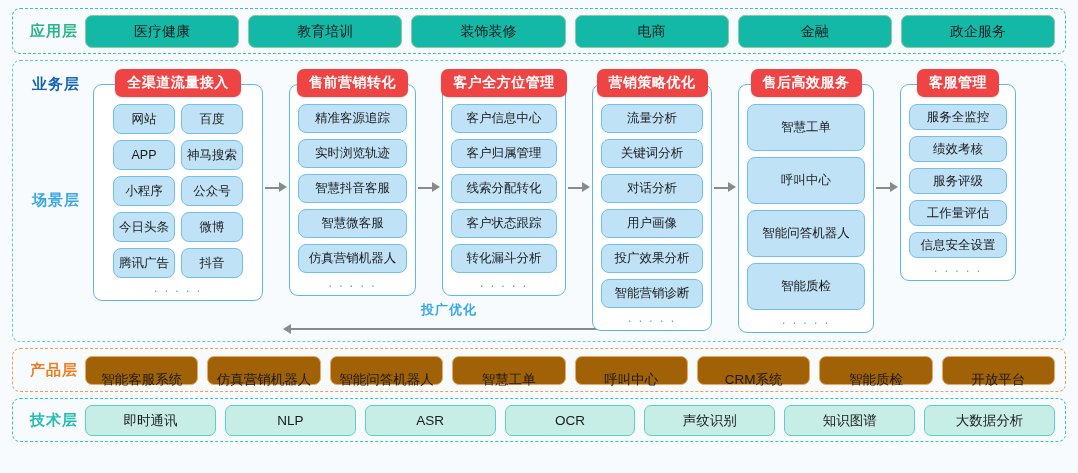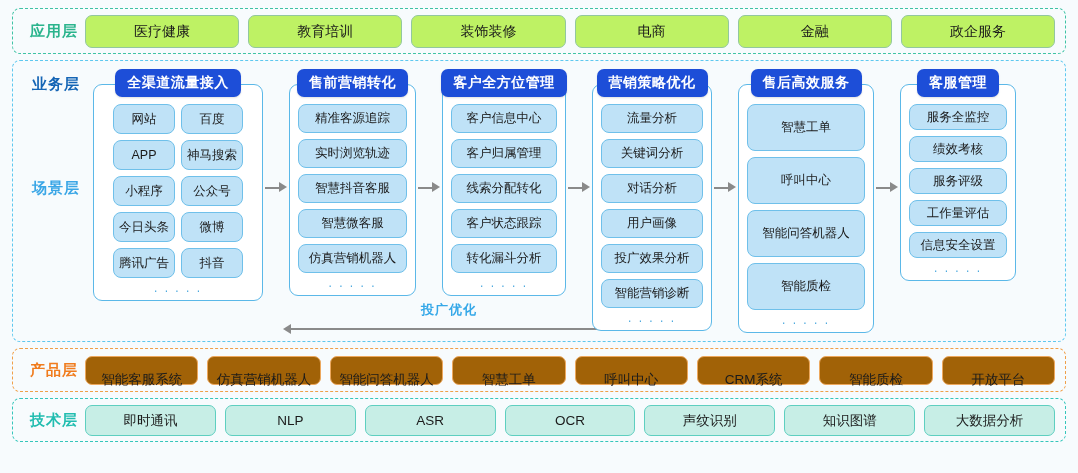--- a/index.html
+++ b/index.html
@@ -19,41 +19,41 @@
   }
   .band-items{flex:1;display:flex;align-items:center;justify-content:space-between;gap:9px;}
 
   
   .app-band{
     border:1.6px dashed #3fc3a5;padding:6px 10px;height:46px;margin-bottom:6px;
   }
   .app-band .band-label{color:#2bb48d;}
   .app-item{
     flex:1;height:31px;line-height:31px;text-align:center;font-size:14px;
-    background:#bef264;border:1.3px solid #92c79f;border-radius:7px;color:#1b1b1b;
+    background:#14b8a6;border:1.3px solid #92c79f;border-radius:7px;color:#1b1b1b;
   }
 
   
   .biz-band{
     position:relative;border:1.6px dashed #5ec8ef;border-radius:8px;
     height:282px;box-sizing:border-box;padding:6px 8px 4px 8px;margin-bottom:6px;
   }
   .biz-labels{
     position:absolute;left:10px;top:0;width:66px;height:100%;
   }
   .label-biz{position:absolute;top:14px;left:0;width:66px;text-align:center;
     font-size:15px;font-weight:bold;letter-spacing:1px;color:#1565b5;}
-  .label-scene{position:absolute;top:118px;left:0;width:66px;text-align:center;
+  .label-scene{position:absolute;top:130px;left:0;width:66px;text-align:center;
     font-size:15px;font-weight:bold;letter-spacing:1px;color:#3aa6e6;}
 
   .cols{position:absolute;left:80px;top:8px;right:6px;display:flex;align-items:flex-start;}
   .colwrap{position:relative;display:flex;flex-direction:column;}
   .col-head{
     position:relative;z-index:3;align-self:center;
-    background:#1d4ed8;color:#fff;font-size:14px;font-weight:bold;letter-spacing:.5px;
+    background:#ef4444;color:#fff;font-size:14px;font-weight:bold;letter-spacing:.5px;
     border-radius:7px;padding:5px 12px;white-space:nowrap;margin-bottom:-13px;
     box-shadow:0 1px 2px rgba(0,0,0,.12);
   }
   .col-body{
     position:relative;z-index:1;border:1.4px solid #5bb8e8;border-radius:9px;
     background:#ffffff;padding:19px 8px 4px 8px;box-sizing:border-box;
   }
   .chips{display:flex;flex-wrap:wrap;gap:6px;justify-content:center;}
   .chip{
     background:#bfe2f7;border:1.2px solid #6fc0ea;border-radius:8px;

